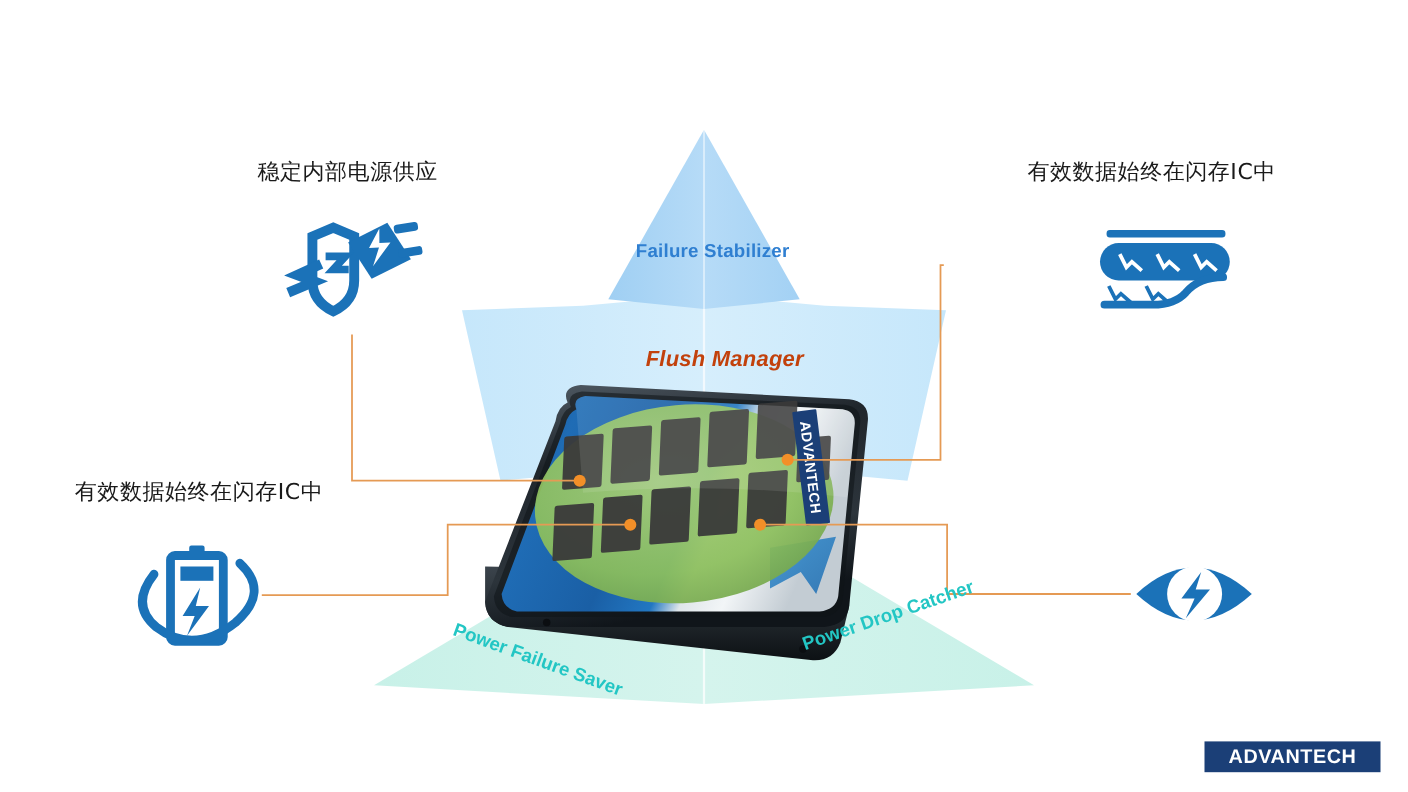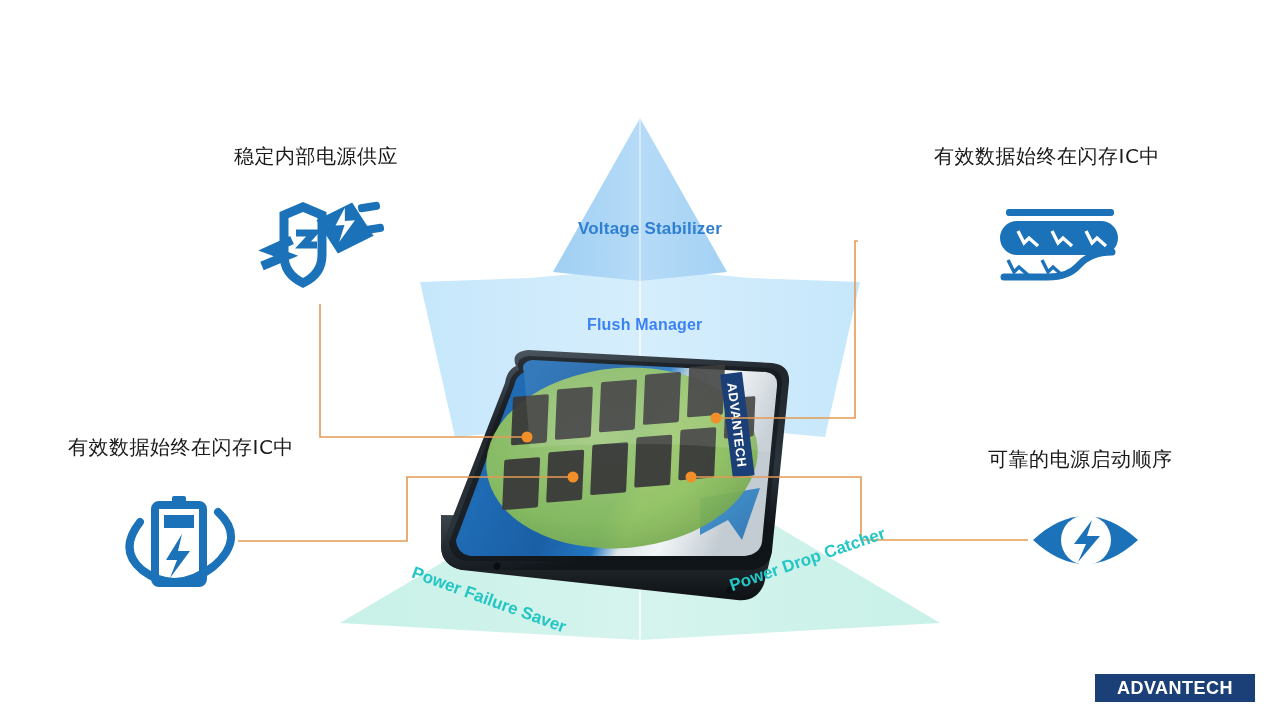--- a/index.html
+++ b/index.html
@@ -35,22 +35,23 @@
     white-space:nowrap;
     font-family:"Liberation Sans","DejaVu Sans",sans-serif;
   }
   #lbl-voltage{
     left:578px;top:219px;
     font-size:17px;color:#2f7fd1;
     letter-spacing:.2px;
   }
   #lbl-flush{
     left:587px;top:316px;
-    font-size:16px;color:#3b82f6;
+    font-size:20px;color:#c2410c;
     letter-spacing:.2px;
+    font-style:italic;
   }
   #lbl-pfs{
     left:416px;top:563px;
     font-size:17px;color:#23c6c4;
     transform:rotate(20deg);transform-origin:left top;
   }
   #lbl-pdc{
     left:727px;top:577px;
     font-size:17px;color:#23c6c4;
     transform:rotate(-19deg);transform-origin:left top;
@@ -254,23 +255,22 @@
     <g>
       <path d="M1033,540 Q1085,492 1138,540 Q1085,588 1033,540 Z" fill="#1b72b8"></path>
       <circle cx="1086" cy="540" r="25" fill="#ffffff"></circle>
       <path d="M1092,520 L1074,544 L1086,544 L1078,562 L1100,536 L1087,536 Z" fill="#1b72b8"></path>
     </g>
   </svg>
 
   <div class="caption" id="cap-tl">稳定内部电源供应</div>
   <div class="caption" id="cap-tr">有效数据始终在闪存IC中</div>
   <div class="caption" id="cap-bl">有效数据始终在闪存IC中</div>
-  <div class="caption" id="cap-br">可靠的电源启动顺序</div>
-
-  <div class="tier-label" id="lbl-voltage">Voltage Stabilizer</div>
+
+  <div class="tier-label" id="lbl-voltage">Failure Stabilizer</div>
   <div class="tier-label" id="lbl-flush">Flush Manager</div>
   <div class="tier-label" id="lbl-pfs">Power Failure Saver</div>
   <div class="tier-label" id="lbl-pdc">Power Drop Catcher</div>
 
   <div id="logo">
     <span id="logo-text">ADVANTECH</span>
   </div>
 
 </div>
 

